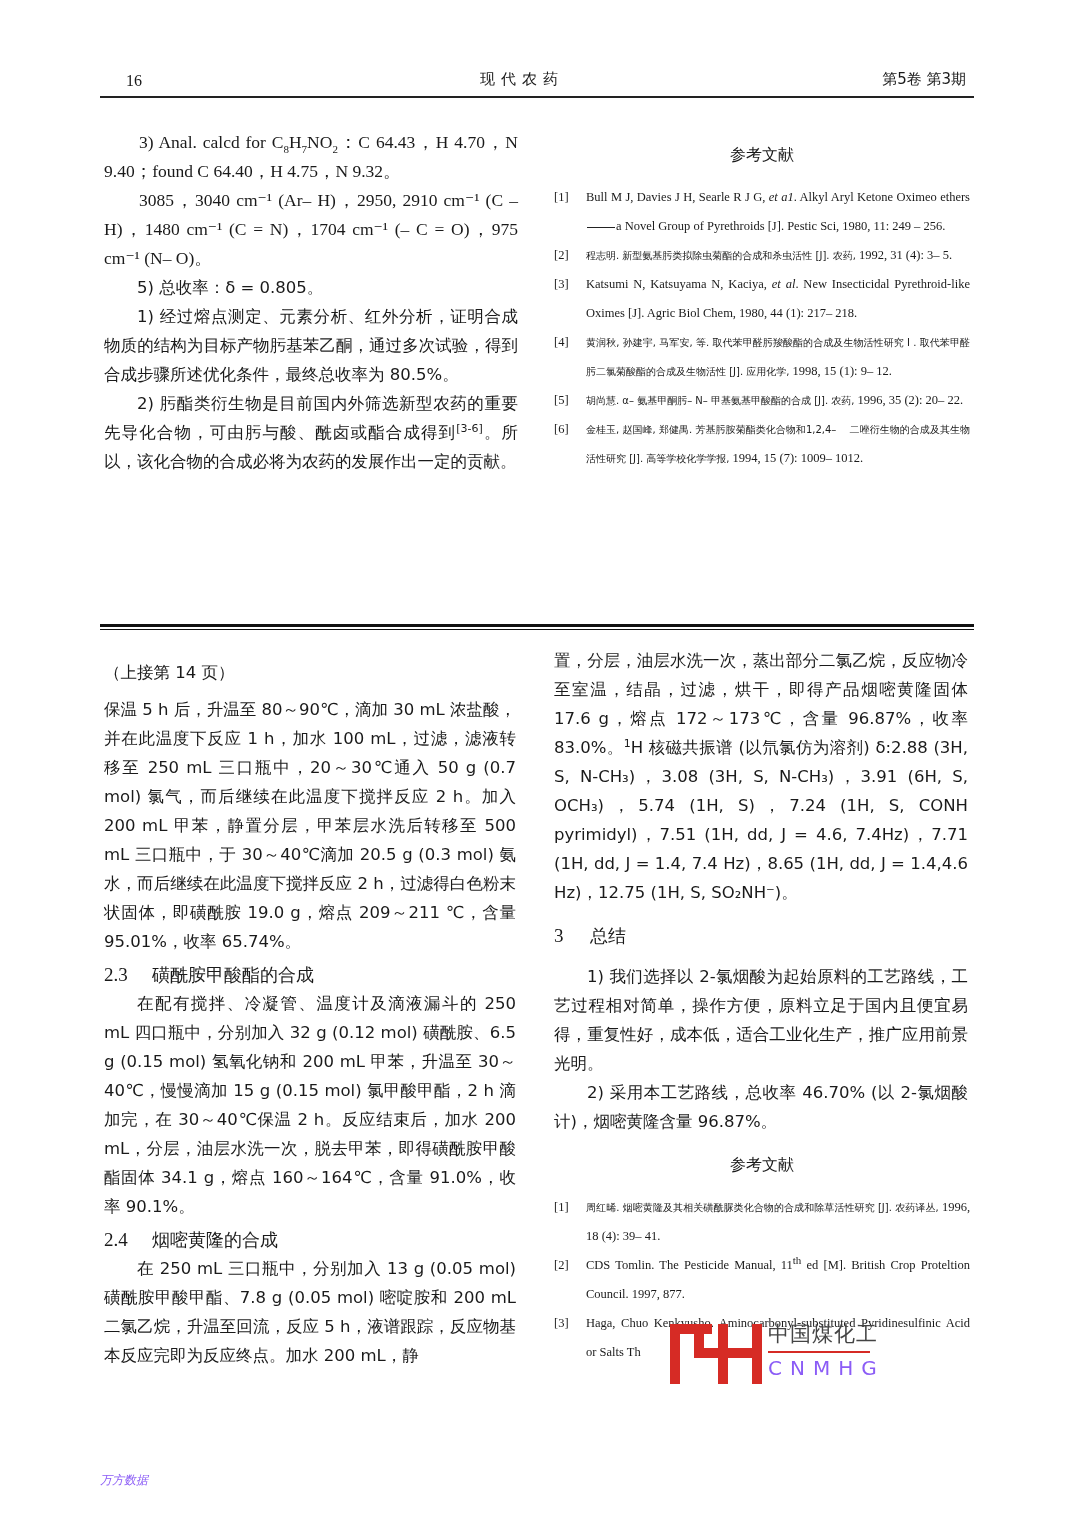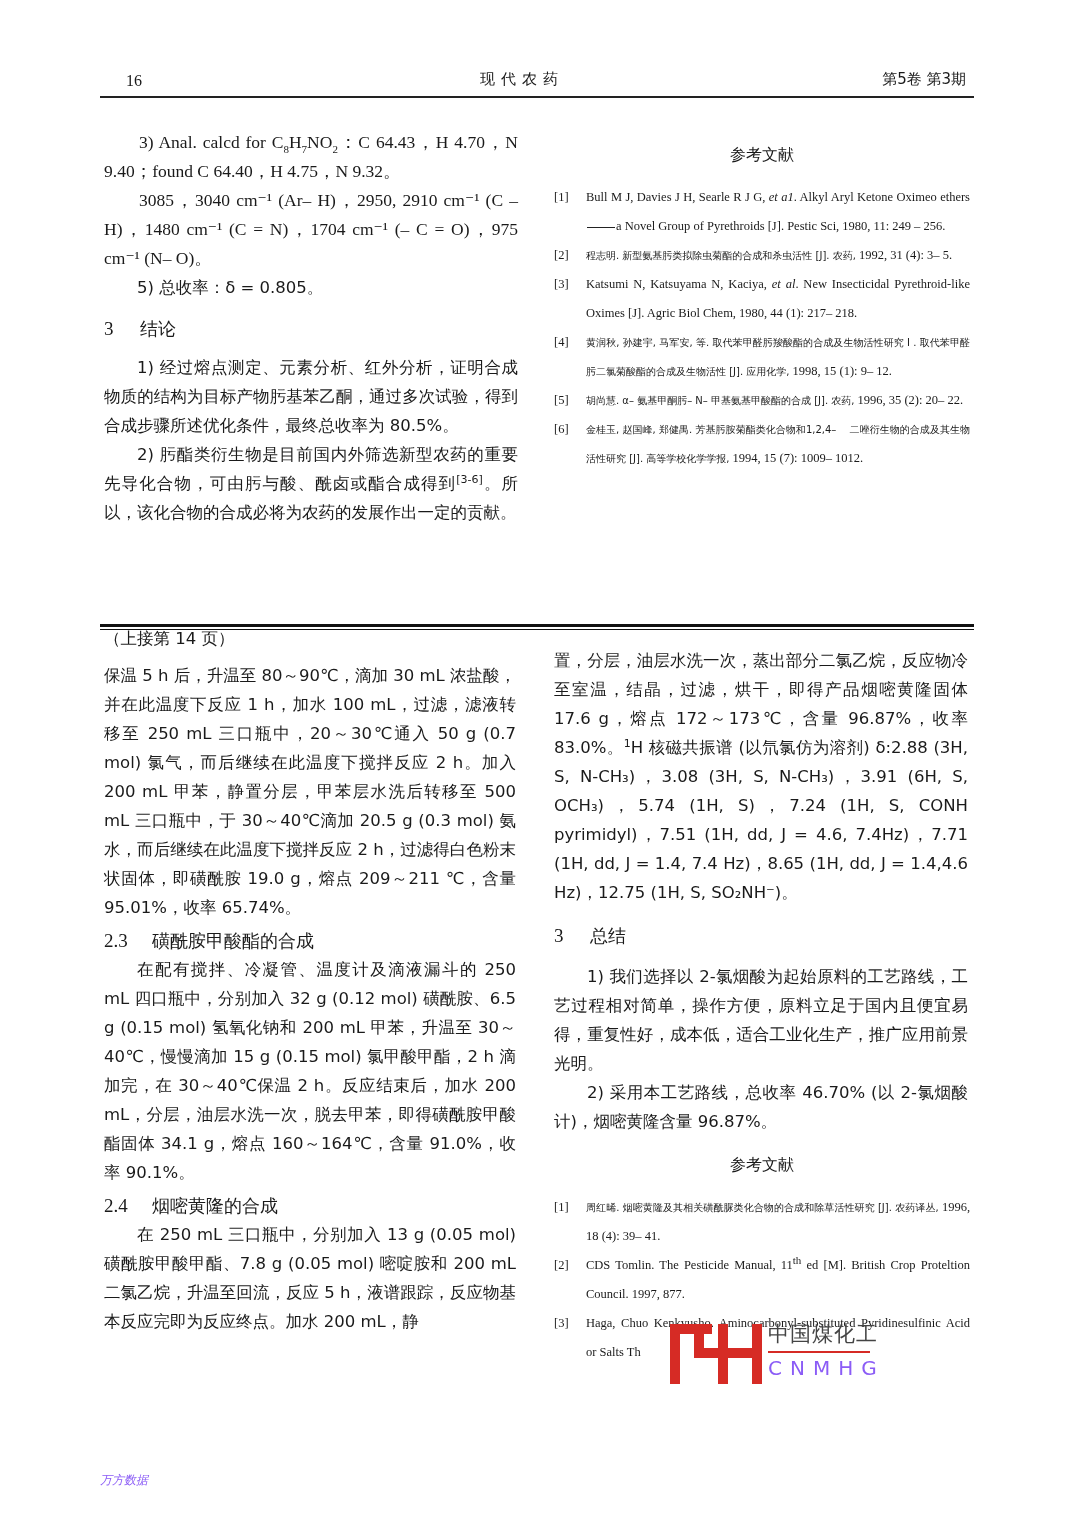--- a/index.html
+++ b/index.html
@@ -49,23 +49,20 @@
 <div class="abs header-title">现代农药</div>
 <div class="abs header-issue">第5卷 第3期</div>
 <div class="abs header-rule"></div>
 
 <div class="col" style="left:104px; top:128px; width:414px;">
   <p class="indent">
     <span>3) Anal. calcd for C</span><sub>8</sub><span>H</span><sub>7</sub><span>NO</span><sub>2</sub><span>：C 64.43，H 4.70，N 9.40；found C 64.40，H 4.75，N 9.32。</span>
   </p>
   <p class="indent">3085，3040 cm⁻¹ (Ar– H)，2950, 2910 cm⁻¹ (C – H)，1480 cm⁻¹ (C = N)，1704 cm⁻¹ (– C = O)，975 cm⁻¹ (N– O)。</p>
   <p class="indent cjk">5) 总收率：δ = 0.805。</p>
-  <p class="sec-head">
-    <span class="num">3</span><span class="txt">结论</span>
-  </p>
   <p class="indent cjk">1) 经过熔点测定、元素分析、红外分析，证明合成物质的结构为目标产物肟基苯乙酮，通过多次试验，得到合成步骤所述优化条件，最终总收率为 80.5%。</p>
   <p class="indent cjk">
     <span>2) 肟酯类衍生物是目前国内外筛选新型农药的重要先导化合物，可由肟与酸、酰卤或酯合成得到</span><sup>[3-6]</sup><span>。所以，该化合物的合成必将为农药的发展作出一定的贡献。</span>
   </p>
 </div>
 
 <div class="refs" style="left:554px; top:140px; width:416px;">
   <div class="ref-title">参考文献</div>
   <div class="ref">
     <span class="idx">[1]</span>
@@ -89,21 +86,21 @@
   </div>
   <div class="ref">
     <span class="idx">[6]</span>
     <span class="body"><span class="zh">金桂玉, 赵国峰, 郑健禺. 芳基肟胺菊酯类化合物和1,2,4–　 二唑衍生物的合成及其生物活性研究 [J]. 高等学校化学学报,</span><span> 1994, 15 (7): 1009– 1012.</span></span>
   </div>
 </div>
 
 <div class="abs double-rule-1"></div>
 <div class="abs double-rule-2"></div>
 
-<div class="col" style="left:104px; top:624px; width:412px;">
+<div class="col" style="left:104px; top:658px; width:412px;">
   <p class="cjk" style="margin-bottom:8px;">（上接第 14 页）</p>
   <p class="cjk">保温 5 h 后，升温至 80～90℃，滴加 30 mL 浓盐酸，并在此温度下反应 1 h，加水 100 mL，过滤，滤液转移至 250 mL 三口瓶中，20～30℃通入 50 g (0.7 mol) 氯气，而后继续在此温度下搅拌反应 2 h。加入 200 mL 甲苯，静置分层，甲苯层水洗后转移至 500 mL 三口瓶中，于 30～40℃滴加 20.5 g (0.3 mol) 氨水，而后继续在此温度下搅拌反应 2 h，过滤得白色粉末状固体，即磺酰胺 19.0 g，熔点 209～211 ℃，含量 95.01%，收率 65.74%。</p>
   <p class="sec-head" style="margin:4px 0 0 0 !important;">
     <span class="num" style="width:48px;">2.3</span><span class="txt">磺酰胺甲酸酯的合成</span>
   </p>
   <p class="indent cjk">在配有搅拌、冷凝管、温度计及滴液漏斗的 250 mL 四口瓶中，分别加入 32 g (0.12 mol) 磺酰胺、6.5 g (0.15 mol) 氢氧化钠和 200 mL 甲苯，升温至 30～40℃，慢慢滴加 15 g (0.15 mol) 氯甲酸甲酯，2 h 滴加完，在 30～40℃保温 2 h。反应结束后，加水 200 mL，分层，油层水洗一次，脱去甲苯，即得磺酰胺甲酸酯固体 34.1 g，熔点 160～164℃，含量 91.0%，收率 90.1%。</p>
   <p class="sec-head" style="margin:4px 0 0 0 !important;">
     <span class="num" style="width:48px;">2.4</span><span class="txt">烟嘧黄隆的合成</span>
   </p>
   <p class="indent cjk">在 250 mL 三口瓶中，分别加入 13 g (0.05 mol) 磺酰胺甲酸甲酯、7.8 g (0.05 mol) 嘧啶胺和 200 mL 二氯乙烷，升温至回流，反应 5 h，液谱跟踪，反应物基本反应完即为反应终点。加水 200 mL，静</p>

